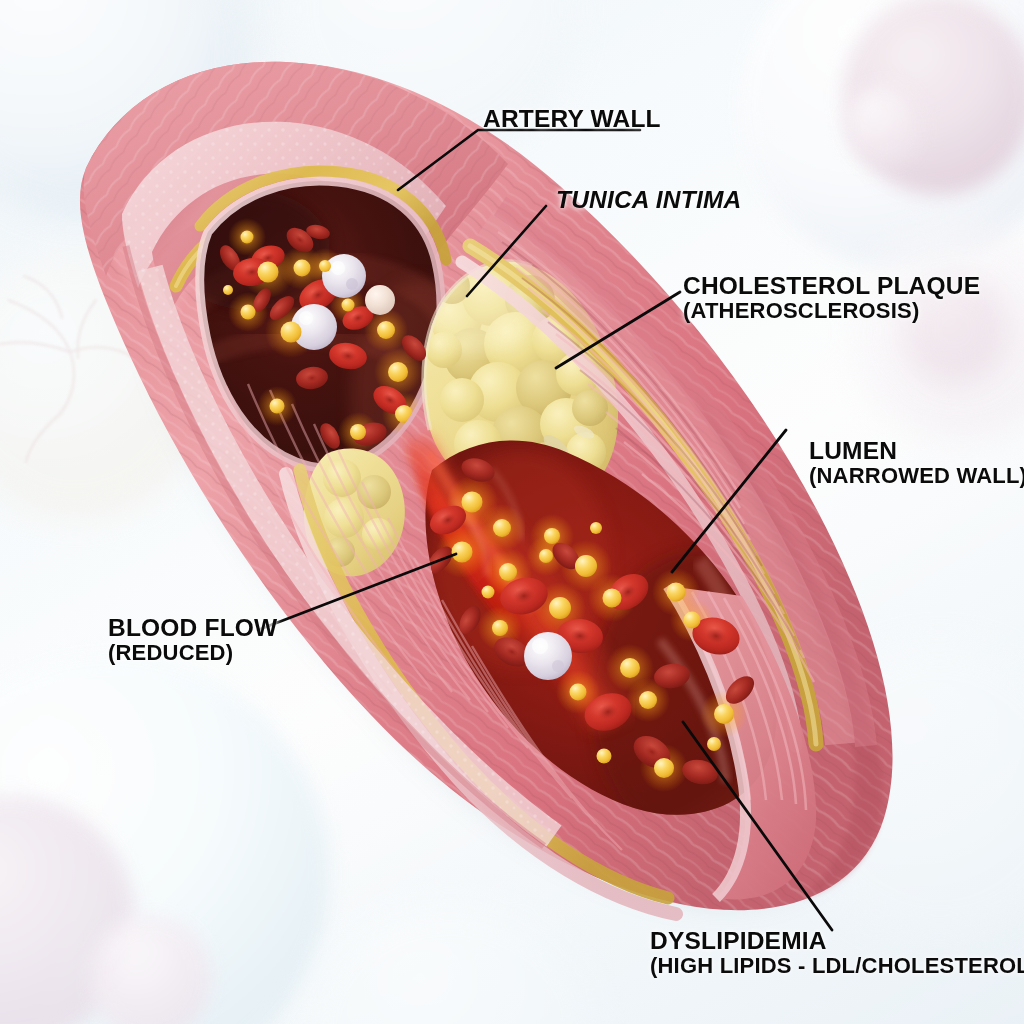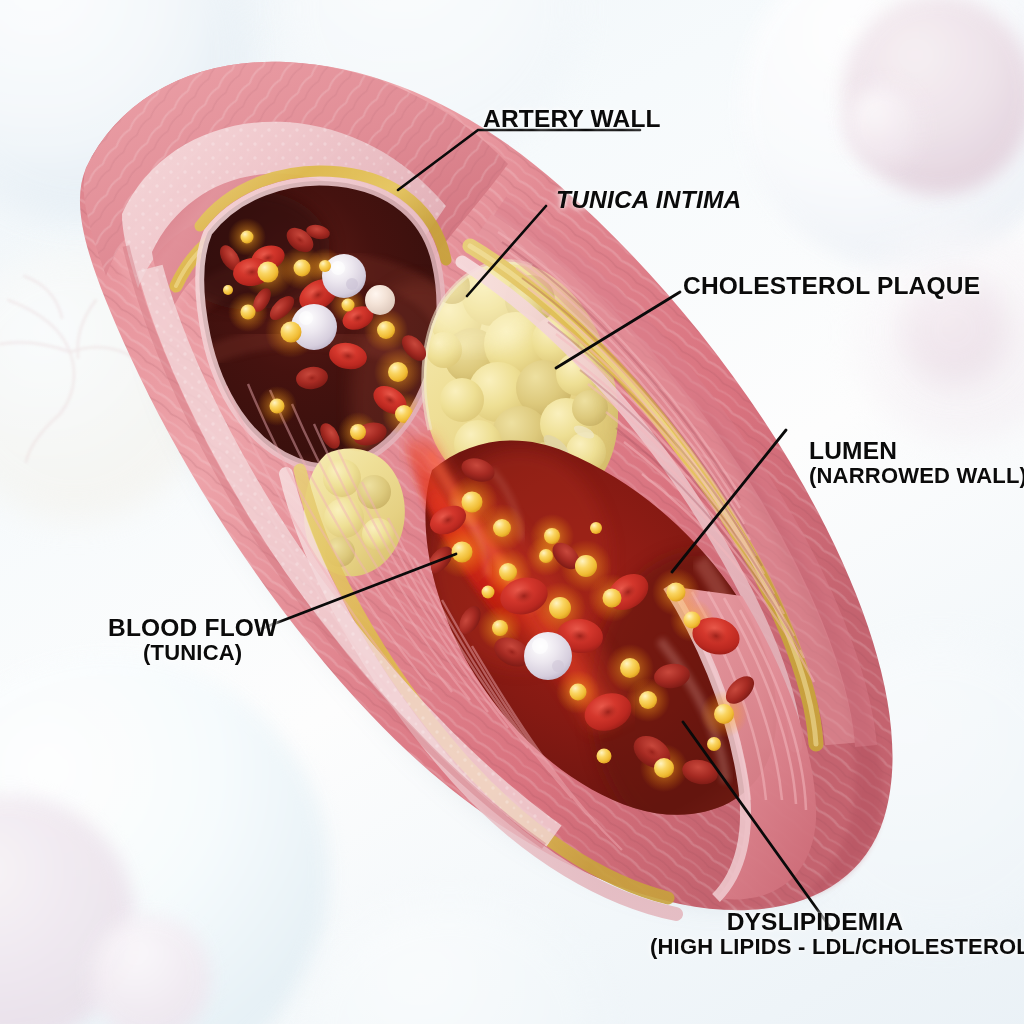--- a/index.html
+++ b/index.html
@@ -14,21 +14,21 @@
   .bgsofter{filter:blur(16px);}
 
   
   #artery{position:absolute;left:0;top:0;width:1024px;height:1024px;}
 
   
   .label{position:absolute;color:#0b0b0b;font-weight:bold;letter-spacing:.2px;
          line-height:1.12;white-space:nowrap;text-shadow:0 0 4px rgba(255,255,255,.95),0 0 9px rgba(255,255,255,.8);}
   .l1{font-size:24.5px;}
   .sub{font-size:22px;font-weight:bold;}
-  .ctr{text-align:center;}
+  .ctr{}
   svg{position:absolute;left:0;top:0;overflow:visible;}
 </style>
 </head>
 <body>
 
 <div id="stage">
 
   <div>
     <div class="bgcell bgsofter" style="left:-80px;top:-110px;width:330px;height:330px;
                 background:radial-gradient(circle at 36% 30%,#ffffff 0%,#f4f8fb 45%,#e4edf4 72%,#dce8f0 100%);opacity:.85;"></div>
@@ -669,30 +669,31 @@
   <div class="label l1" style="left:483px;top:105px;">
     <div>ARTERY WALL</div>
   </div>
 
   <div class="label l1" style="left:556px;top:186px;font-style:italic;">
     <div>TUNICA INTIMA</div>
   </div>
 
   <div class="label" style="left:683px;top:272px;">
     <div class="l1">CHOLESTEROL PLAQUE</div>
+    <div class="sub">(ATHEROSCLEROSIS)</div>
   </div>
 
   <div class="label" style="left:809px;top:408px;margin-top:29px;">
     <div class="l1">LUMEN</div>
     <div class="sub">(NARROWED WALL)</div>
   </div>
 
   <div class="label ctr" style="left:108px;top:614px;">
     <div class="l1">BLOOD FLOW</div>
-    <div class="sub">(TUNICA)</div>
-  </div>
-
-  <div class="label ctr" style="left:650px;top:908px;width:330px;">
+    <div class="sub">(REDUCED)</div>
+  </div>
+
+  <div class="label ctr" style="left:650px;top:927px;width:330px;">
     <div class="l1">DYSLIPIDEMIA</div>
     <div class="sub">(HIGH LIPIDS - LDL/CHOLESTEROL)</div>
   </div>
 
 </div>
 
 </body></html>

